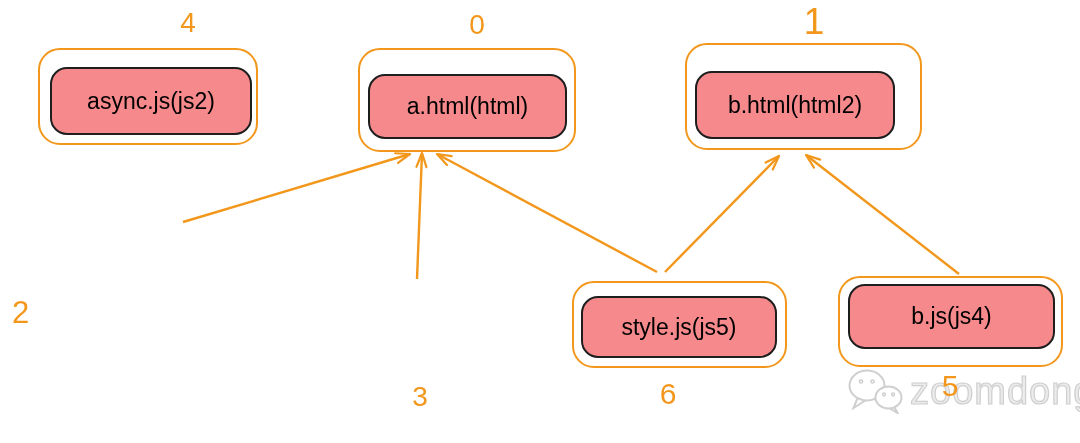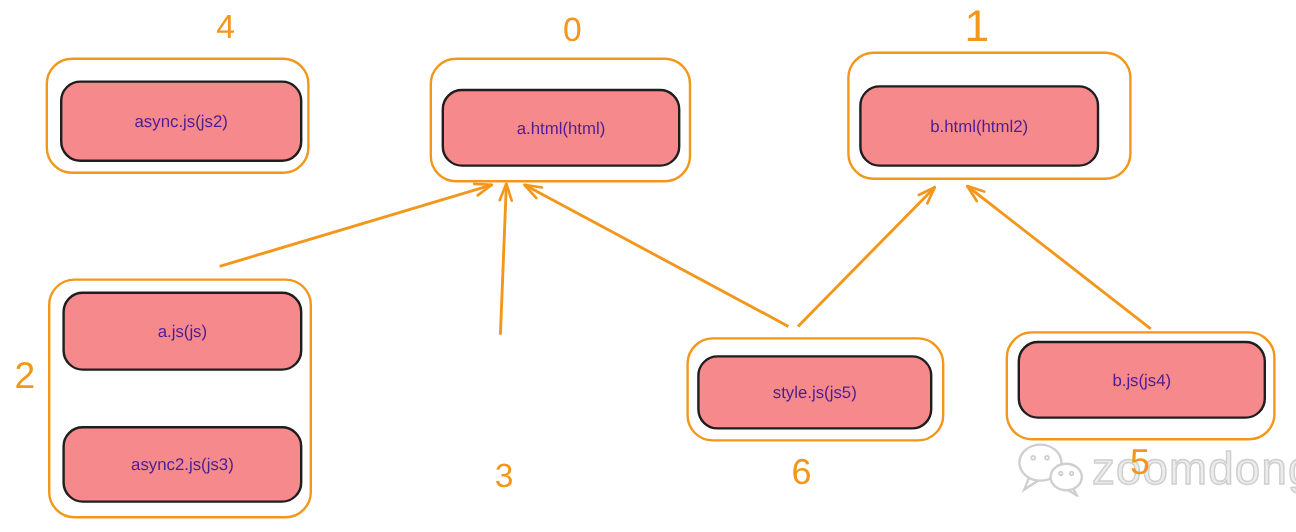--- a/index.html
+++ b/index.html
@@ -42,22 +42,22 @@
     background: var(--background);
   }
   .module {
     position: absolute;
     background: var(--node-fill);
     border: 2.5px solid var(--node-border);
     border-radius: 17px;
     display: flex;
     align-items: center;
     justify-content: center;
-    font-size: 14px;
-    color: #4c1d95;
+    font-size: 23px;
+    color: #000000;
     white-space: nowrap;
   }
   .chunk-label {
     position: absolute;
     color: var(--accent-orange);
     font-size: 28px;
     line-height: 1;
     transform: translateX(-50%);
     white-space: nowrap;
   }
@@ -113,28 +113,24 @@
   </div>
 
   <div class="group" style="left:38px;top:48px;width:220px;height:97px">
     <div class="module" style="left:10px;top:17px;width:202px;height:68px">async.js(js2)</div>
   </div>
 
   <div class="group" style="left:358px;top:48px;width:218px;height:104px">
     <div class="module" style="left:8px;top:24px;width:199px;height:65px">a.html(html)</div>
   </div>
 
-  <div class="group" style="left:706px;top:43px;width:237px;height:107px">
+  <div class="group" style="left:685px;top:43px;width:237px;height:107px">
     <div class="module" style="left:8px;top:26px;width:200px;height:68px">b.html(html2)</div>
   </div>
 
-  <div class="group" style="left:40px;top:232px;width:220px;height:200px">
-    <div class="module" style="left:10px;top:9px;width:200px;height:66px">a.js(js)</div>
-    <div class="module" style="left:10px;top:121px;width:200px;height:64px">async2.js(js3)</div>
-  </div>
 
 
   <div class="group" style="left:572px;top:281px;width:215px;height:87px">
     <div class="module" style="left:7px;top:13px;width:196px;height:62px">style.js(js5)</div>
   </div>
 
   <div class="group" style="left:838px;top:276px;width:225px;height:91px">
     <div class="module" style="left:8px;top:6px;width:207px;height:65px">b.js(js4)</div>
   </div>
 

